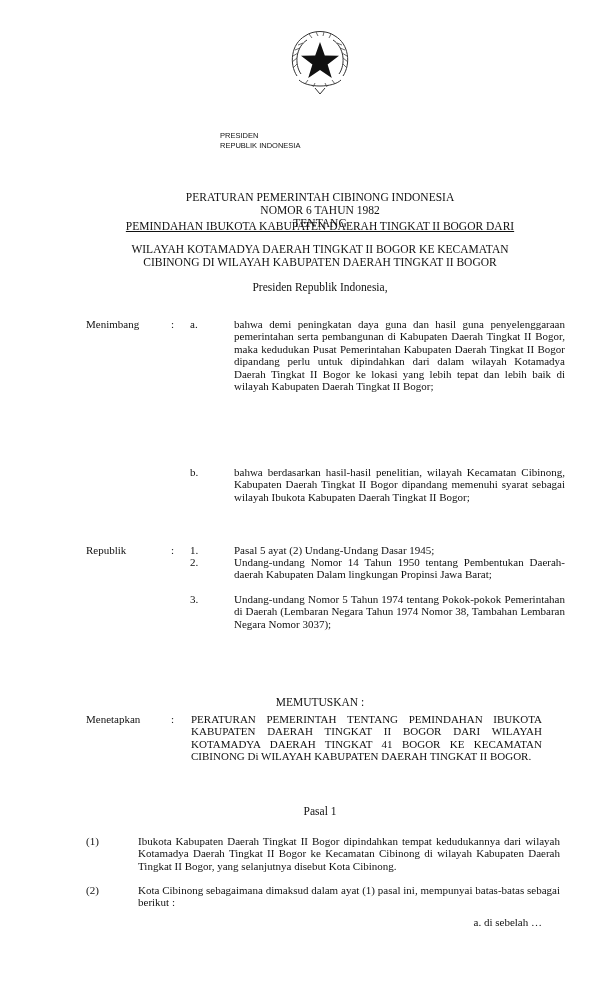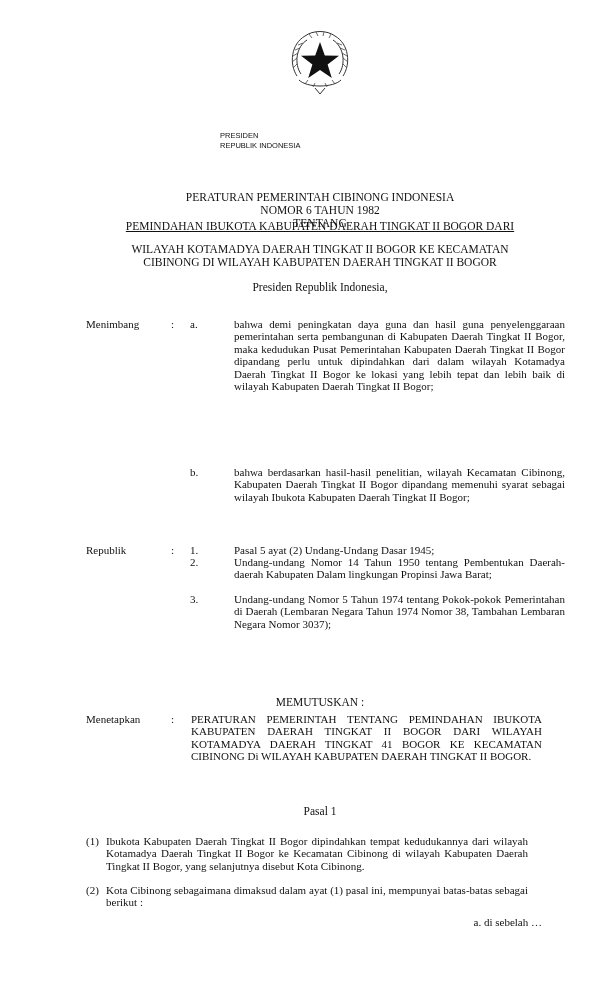--- a/index.html
+++ b/index.html
@@ -9,21 +9,21 @@
   .emblem-caption { position: absolute; left: 220px; width: 200px; text-align: left;
          font-family: "Liberation Sans", "DejaVu Sans", sans-serif; font-size: 7.5px; line-height: 10px; }
   .center { position: absolute; left: 60px; width: 520px; text-align: center; line-height: 12.5px; font-size: 11.5px; }
   .row { position: absolute; left: 86px; width: 470px; font-size: 11px; line-height: 12.4px; }
   .label { position: absolute; left: 0; top: 0; width: 80px; }
   .colon { position: absolute; left: 85px; top: 0; }
   .num { position: absolute; left: 104px; }
   .txt { position: absolute; left: 116px; width: 331px; text-align: justify; text-align-last: left; margin-left: 32px; }
   .fulltxt { position: absolute; left: 105px; width: 351px; text-align: justify; }
   .ayat-num { position: absolute; left: 0; }
-  .ayat-txt { position: absolute; left: 20px; width: 422px; text-align: justify; }
+  .ayat-txt { position: absolute; left: 52px; width: 422px; text-align: justify; }
 </style>
 </head>
 <body>
 
 <div class="emblem">
   <svg width="66" height="70" viewBox="0 0 66 70">
     <g fill="none" stroke="#333" stroke-width="1">
       <path d="M10 48 C 2 36, 4 16, 18 8"></path>
       <path d="M56 48 C 64 36, 62 16, 48 8"></path>
       <path d="M14 46 C 7 36, 9 19, 20 12"></path>

